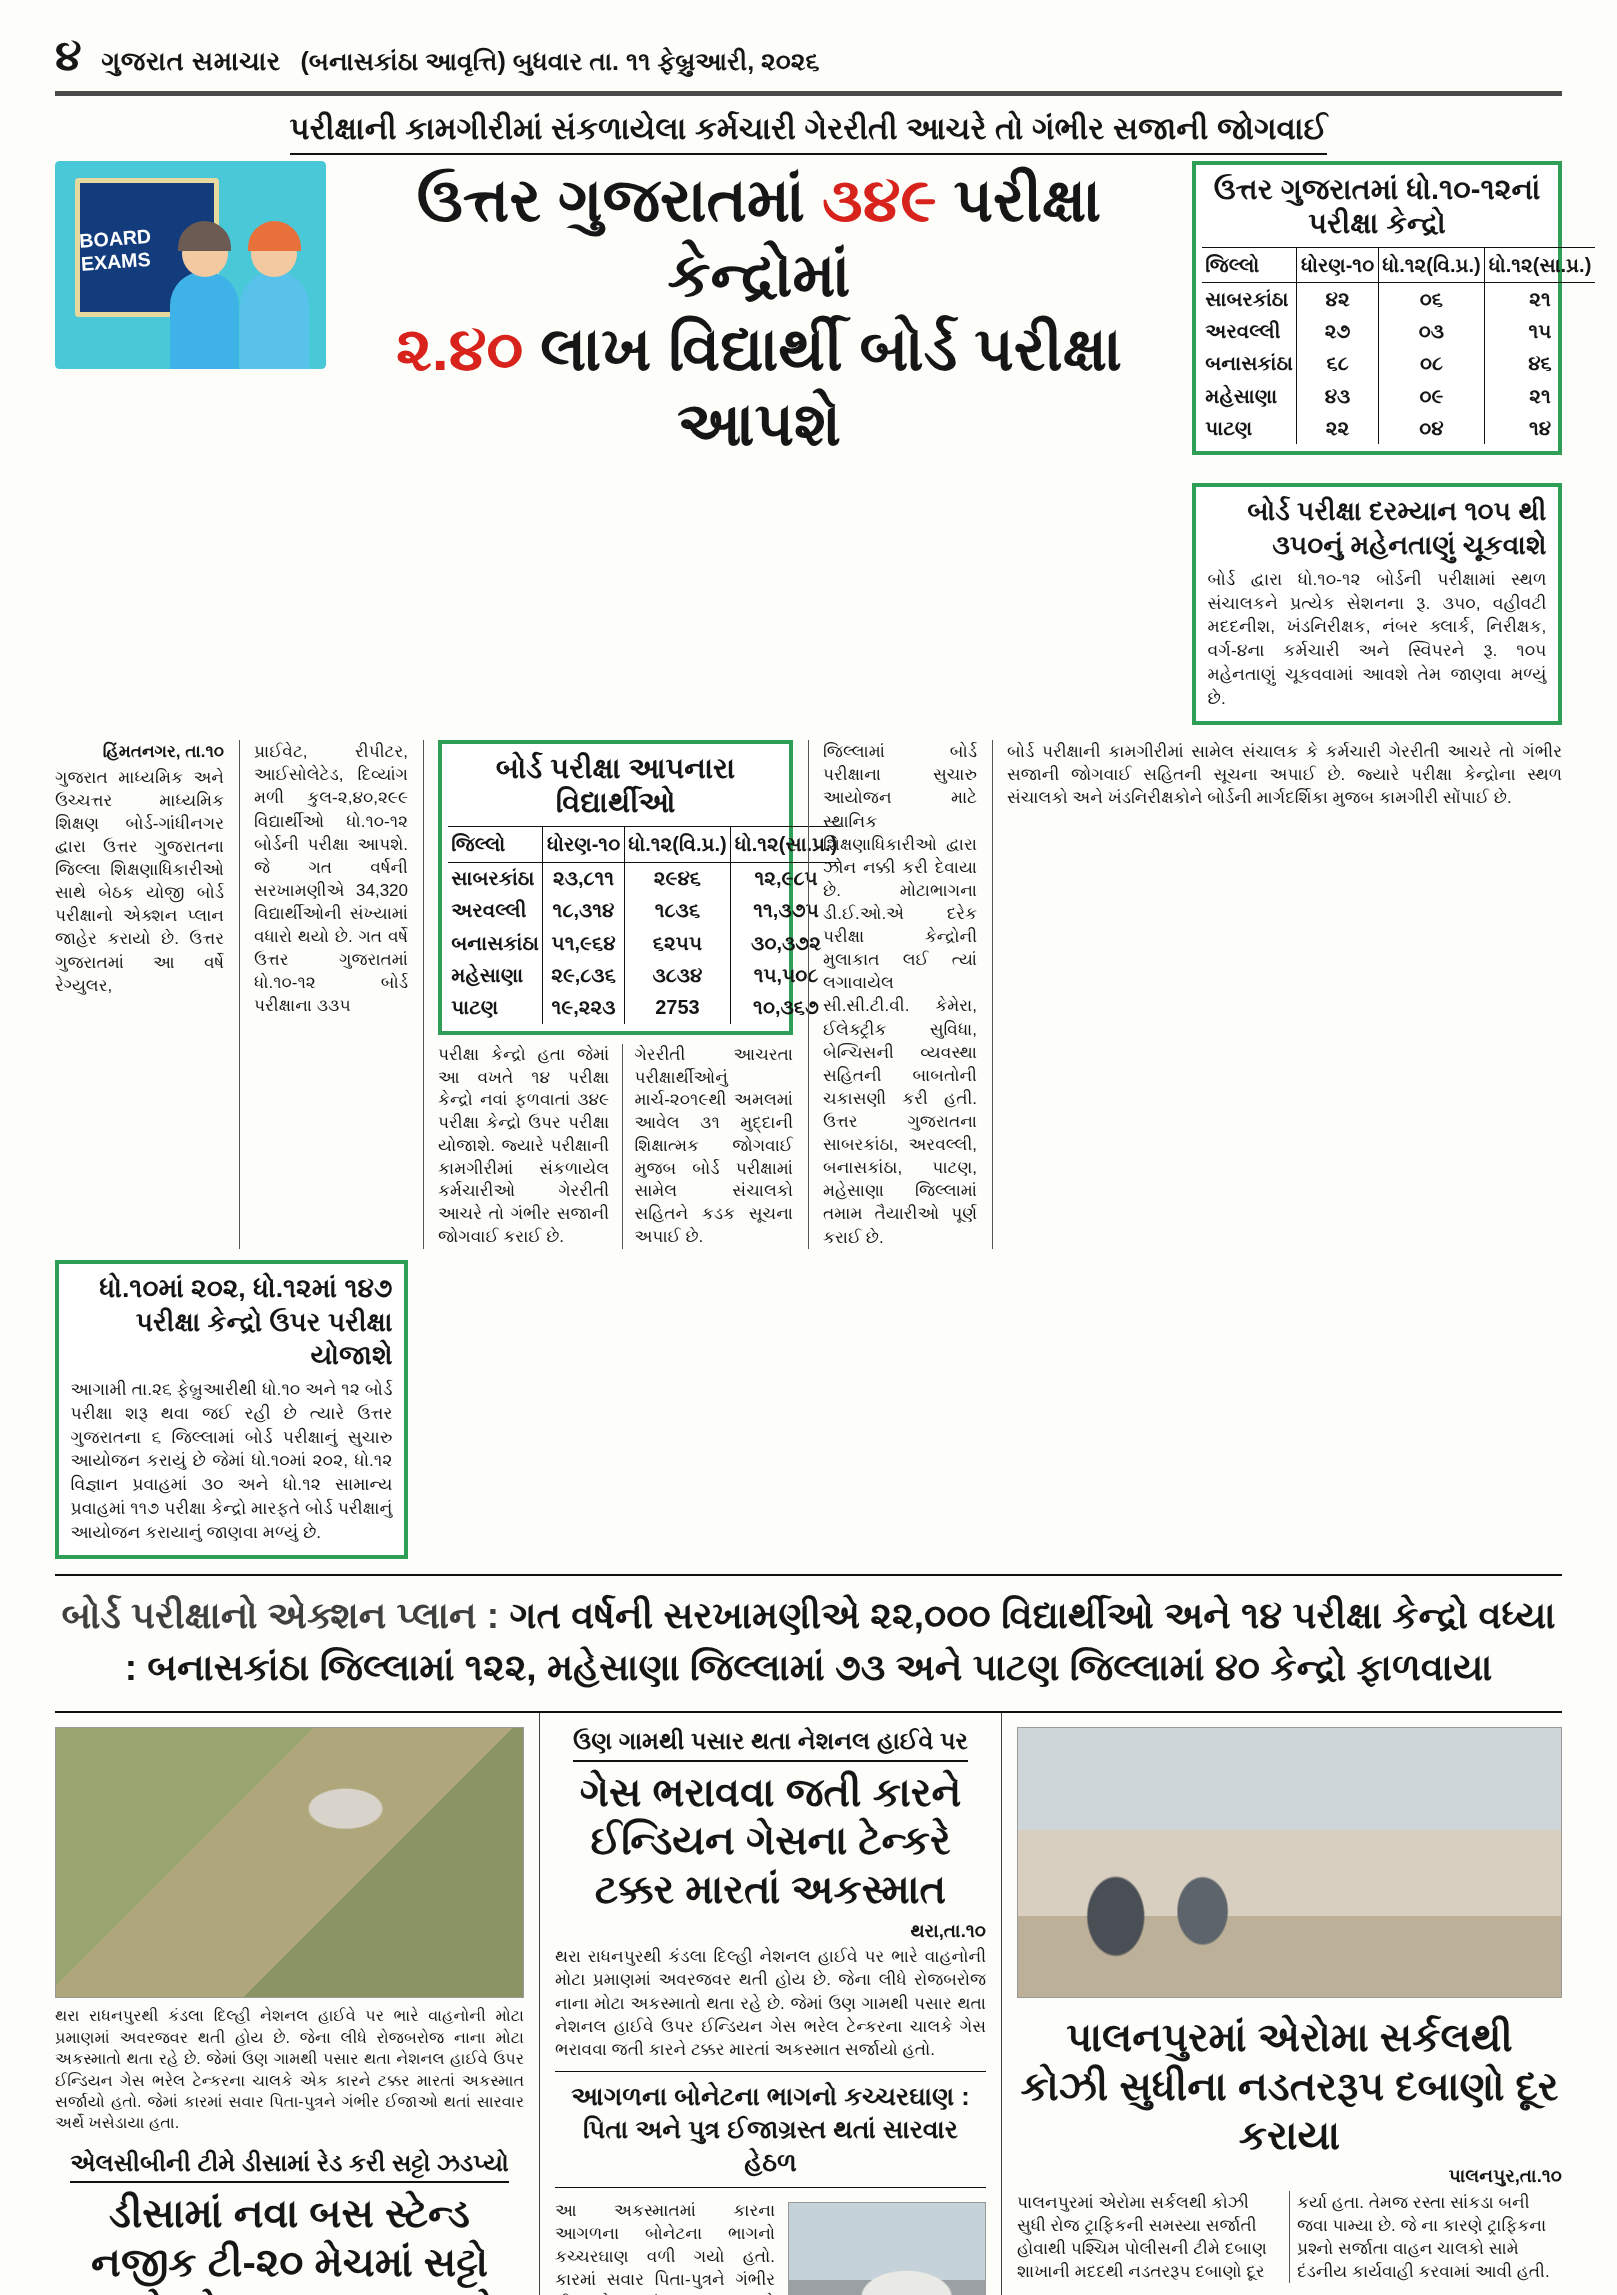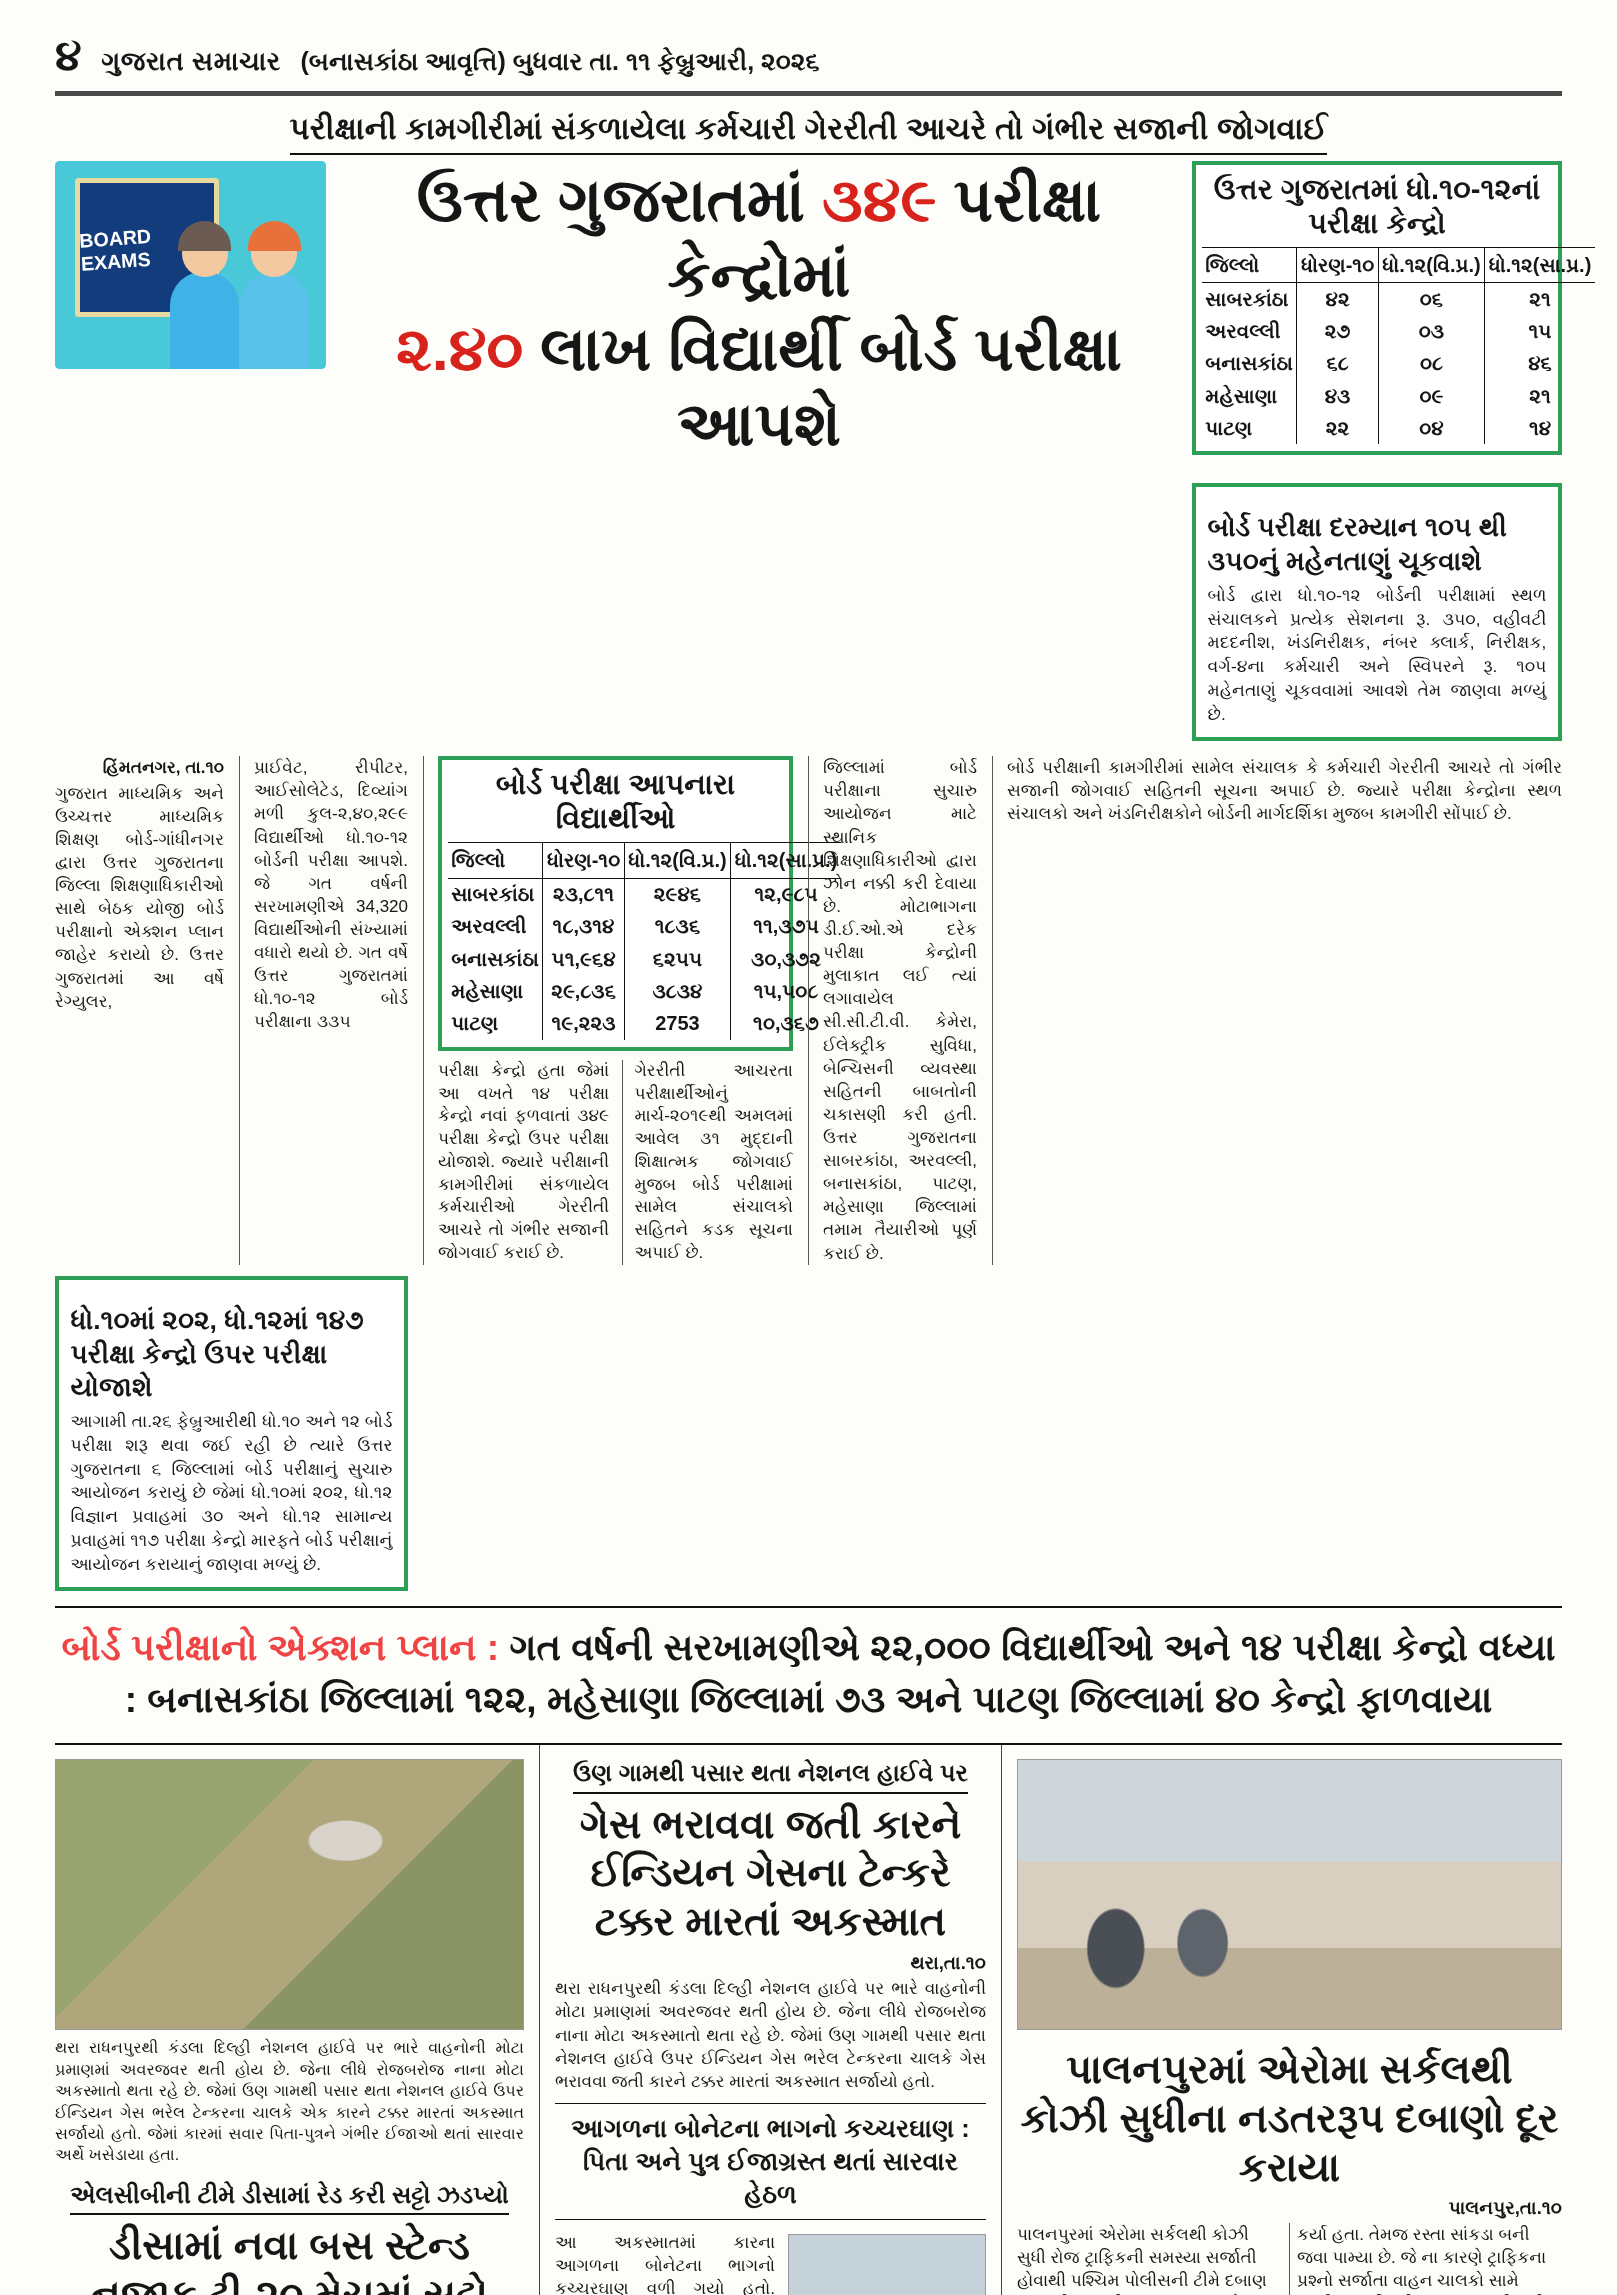--- a/index.html
+++ b/index.html
@@ -39,34 +39,34 @@
 
   .gtable { border:4px solid #2f9e57; background:#fff; padding:4.6px 5.8px 7px; }
   .gtable h3 { text-align:center; font-size:29px; font-weight:bold; padding:3.5px 0 5.8px; }
   .gtable table { width:100%; border-collapse:collapse; font-size:20px; }
   .gtable th { font-weight:bold; border-top:1.7px solid #111; border-bottom:1.7px solid #111; padding:5.8px 3.5px; text-align:center; }
   .gtable th:first-child, .gtable td:first-child { text-align:left; }
   .gtable th + th, .gtable td + td { border-left:1.7px solid #111; }
   .gtable td { padding:4.6px 3.5px; text-align:center; font-weight:bold; }
 
   .gbox { border:4px solid #2f9e57; background:#fff; padding:8px 11.6px 10.4px; }
-  .gbox h3 { text-align:left; font-size:26.6px; font-weight:bold; line-height:1.25; padding-bottom:5.8px;margin-top:16px; }
+  .gbox h3 { text-align:right; font-size:26.6px; font-weight:bold; line-height:1.25; padding-bottom:5.8px; }
   .gbox p { font-size:17.3px; line-height:1.38; }
 
   .lead-body { display:grid; grid-template-columns:169px 169px 370px 169px 1fr; column-gap:15px; margin-top:15px; }
   .lead-col { font-size:17px; line-height:1.36; }
   .lead-col + .lead-col, .tbl-zone, .lead-col.c3, .lead-col.c4 { border-left:1.2px solid #555; padding-left:14px; }
   .dateline { text-align:right; font-weight:bold; display:block; margin-bottom:2.3px; }
   .tbl-zone .subcols { display:grid; grid-template-columns:1fr 1fr; column-gap:12.7px; margin-top:9.2px; font-size:17px; line-height:1.34; }
   .tbl-zone .subcols div + div { border-left:1.2px solid #555; padding-left:11.6px; }
   .leadbox1 { grid-column:1 / 3; margin-top:11.6px; }
 
   
   .banner { border-top:2.3px solid #111; margin-top:15px; padding:14px 5.8px 11.6px; text-align:center; font-size:37px; font-weight:bold; line-height:1.4; }
-  .banner .red { color:#ef4444; }
+  .banner .red { color:#404040; }
 
   
   .cols3 { display:grid; grid-template-columns:484px 462px 1fr; border-top:2.3px solid #111; margin-top:5.8px; }
   .colL { padding:14px 15px 5.8px 0; }
   .colM { padding:14px 15px 5.8px; border-left:1.2px solid #444; }
   .colR { padding:14px 0 5.8px 15px; border-left:1.2px solid #444; }
 
   .photo { width:100%; border:0.6px solid #999; }
   .photo.car { height:271px; background:
       radial-gradient(127px 69px at 62% 30%, #d8d4cb 0 28%, transparent 30%),

